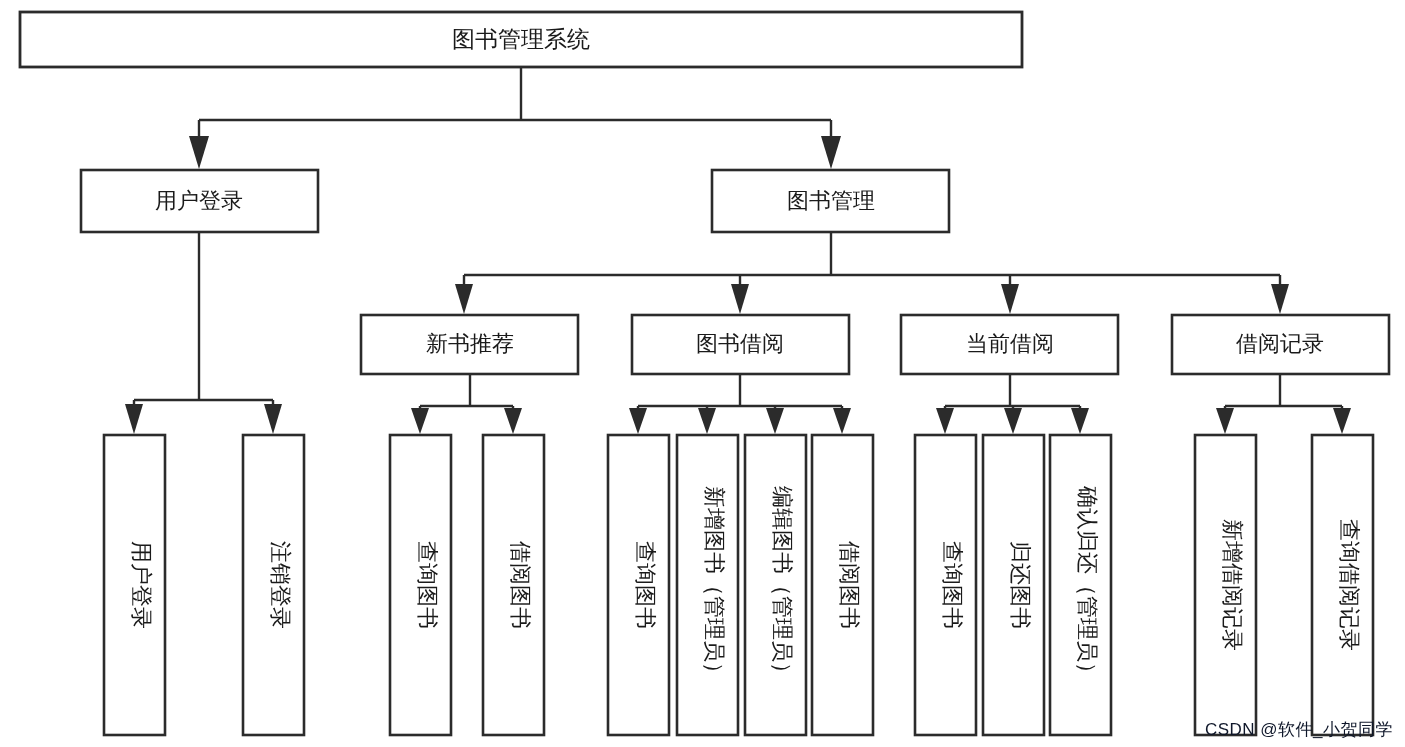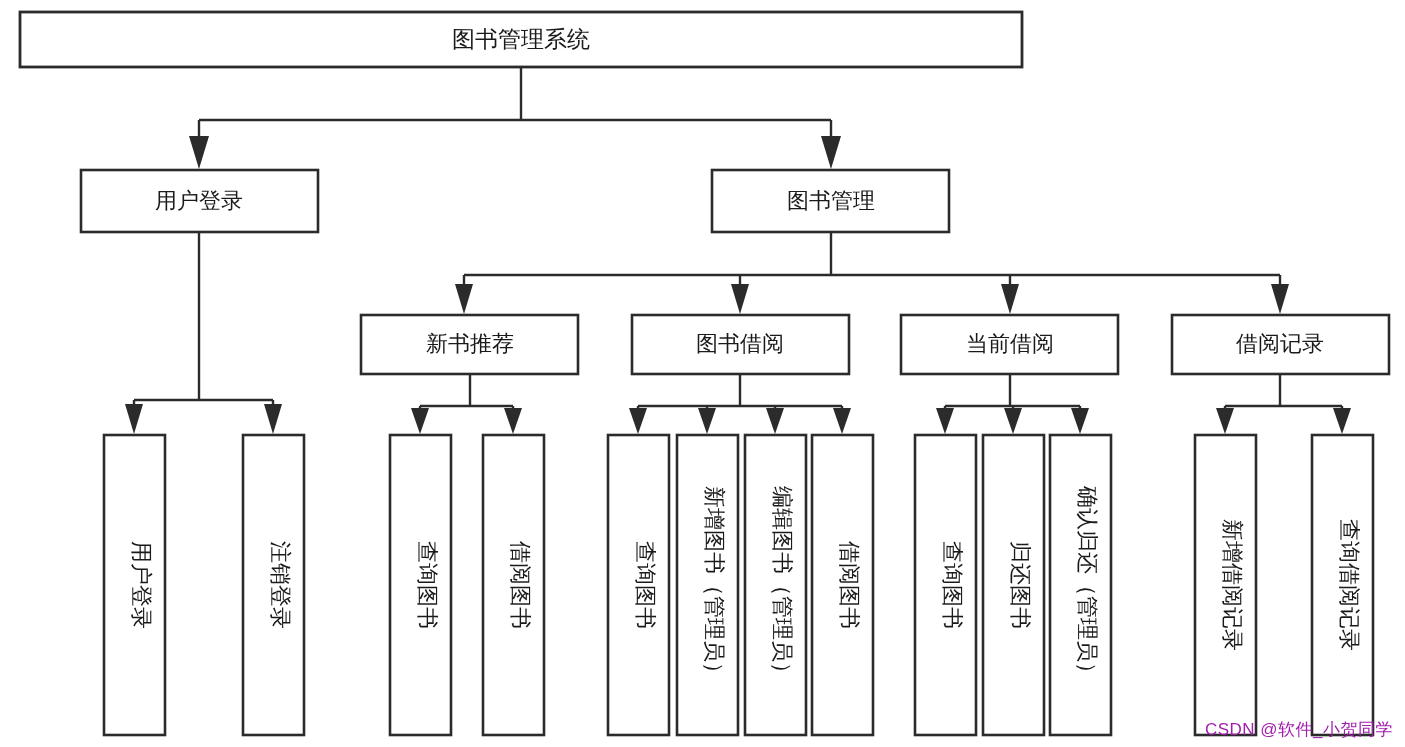--- a/index.html
+++ b/index.html
@@ -61,21 +61,21 @@
     fill: #1a1a1a;
     font-size: 22px;
     text-anchor: middle;
   }
   .watermark {
     position: absolute;
     right: 12px;
     bottom: 6px;
     font-family: "Liberation Sans", "DejaVu Sans", sans-serif;
     font-size: 17px;
-    color: #a21caf;
+    color: #0f172a;
     letter-spacing: 0.5px;
     white-space: nowrap;
     user-select: none;
   }
 </style>
 </head>
 <body>
 
 <div id="diagram-root">
   <svg class="tree" viewBox="0 0 1405 747" xmlns="http://www.w3.org/2000/svg">

